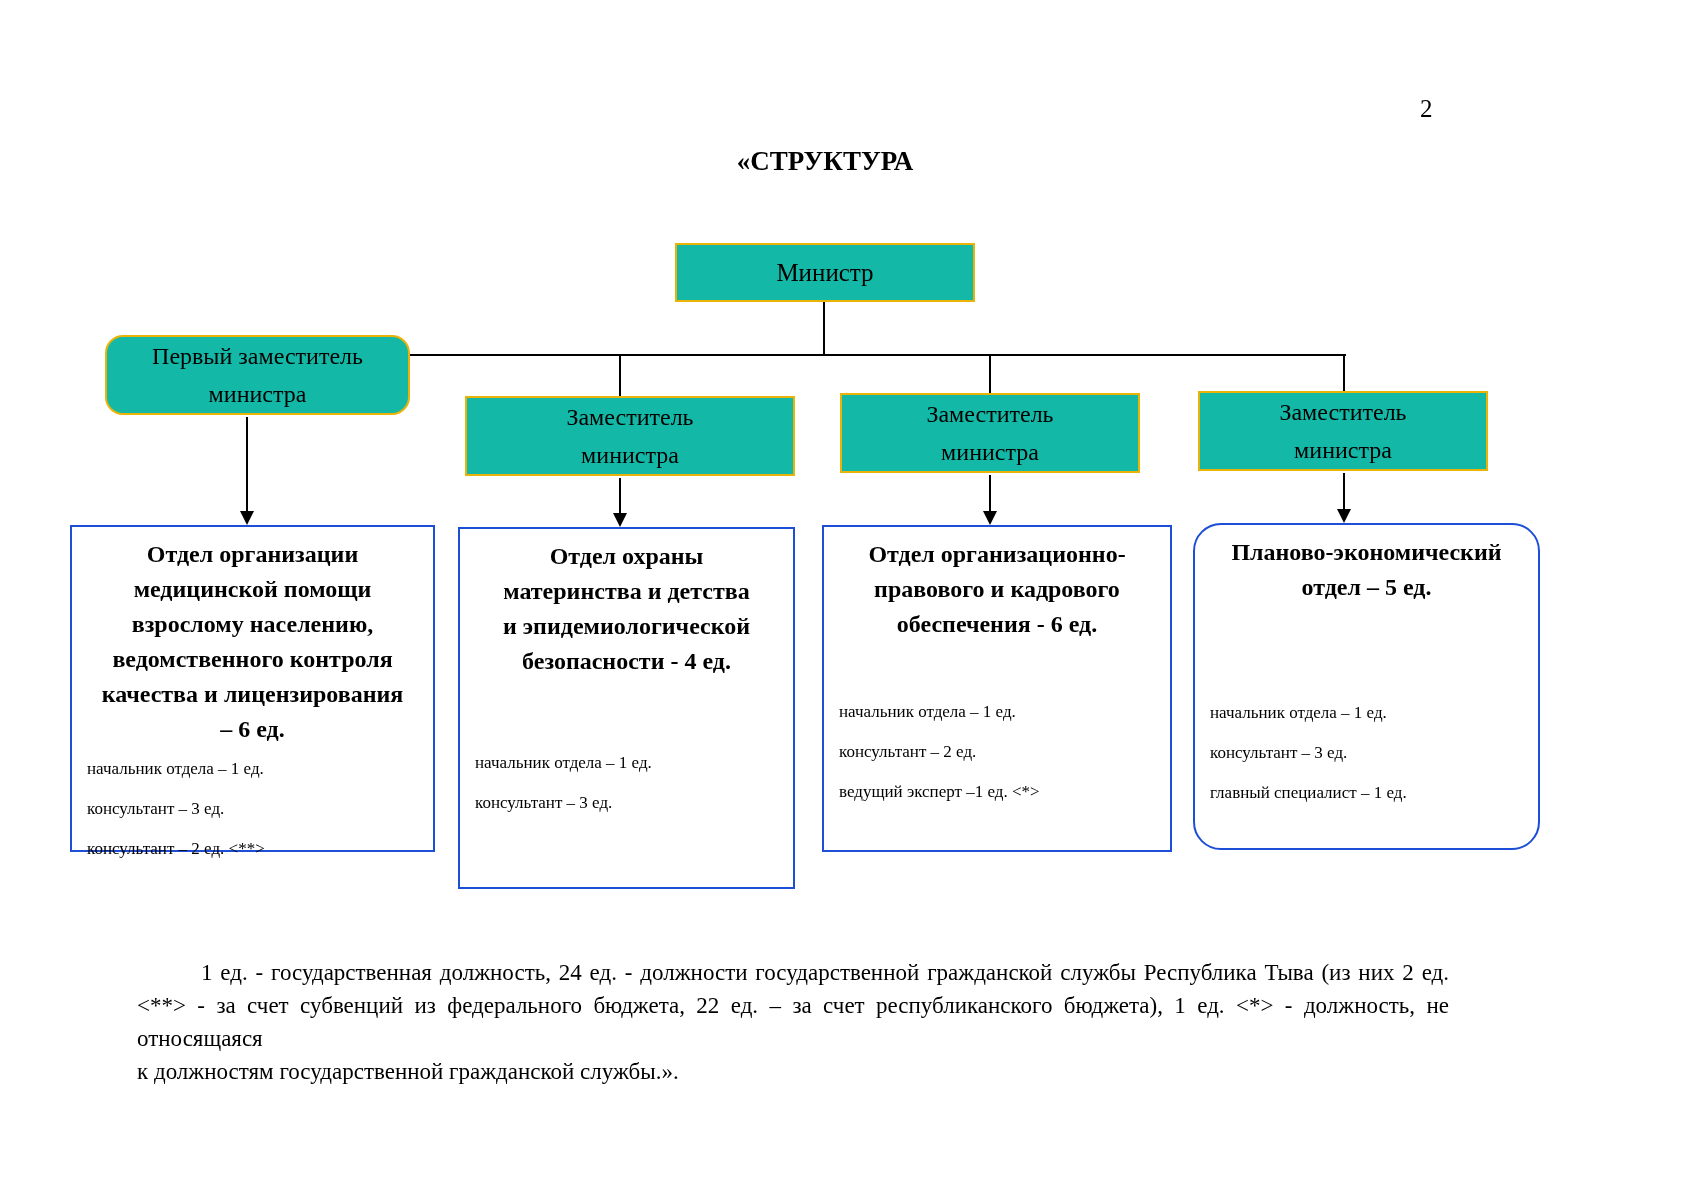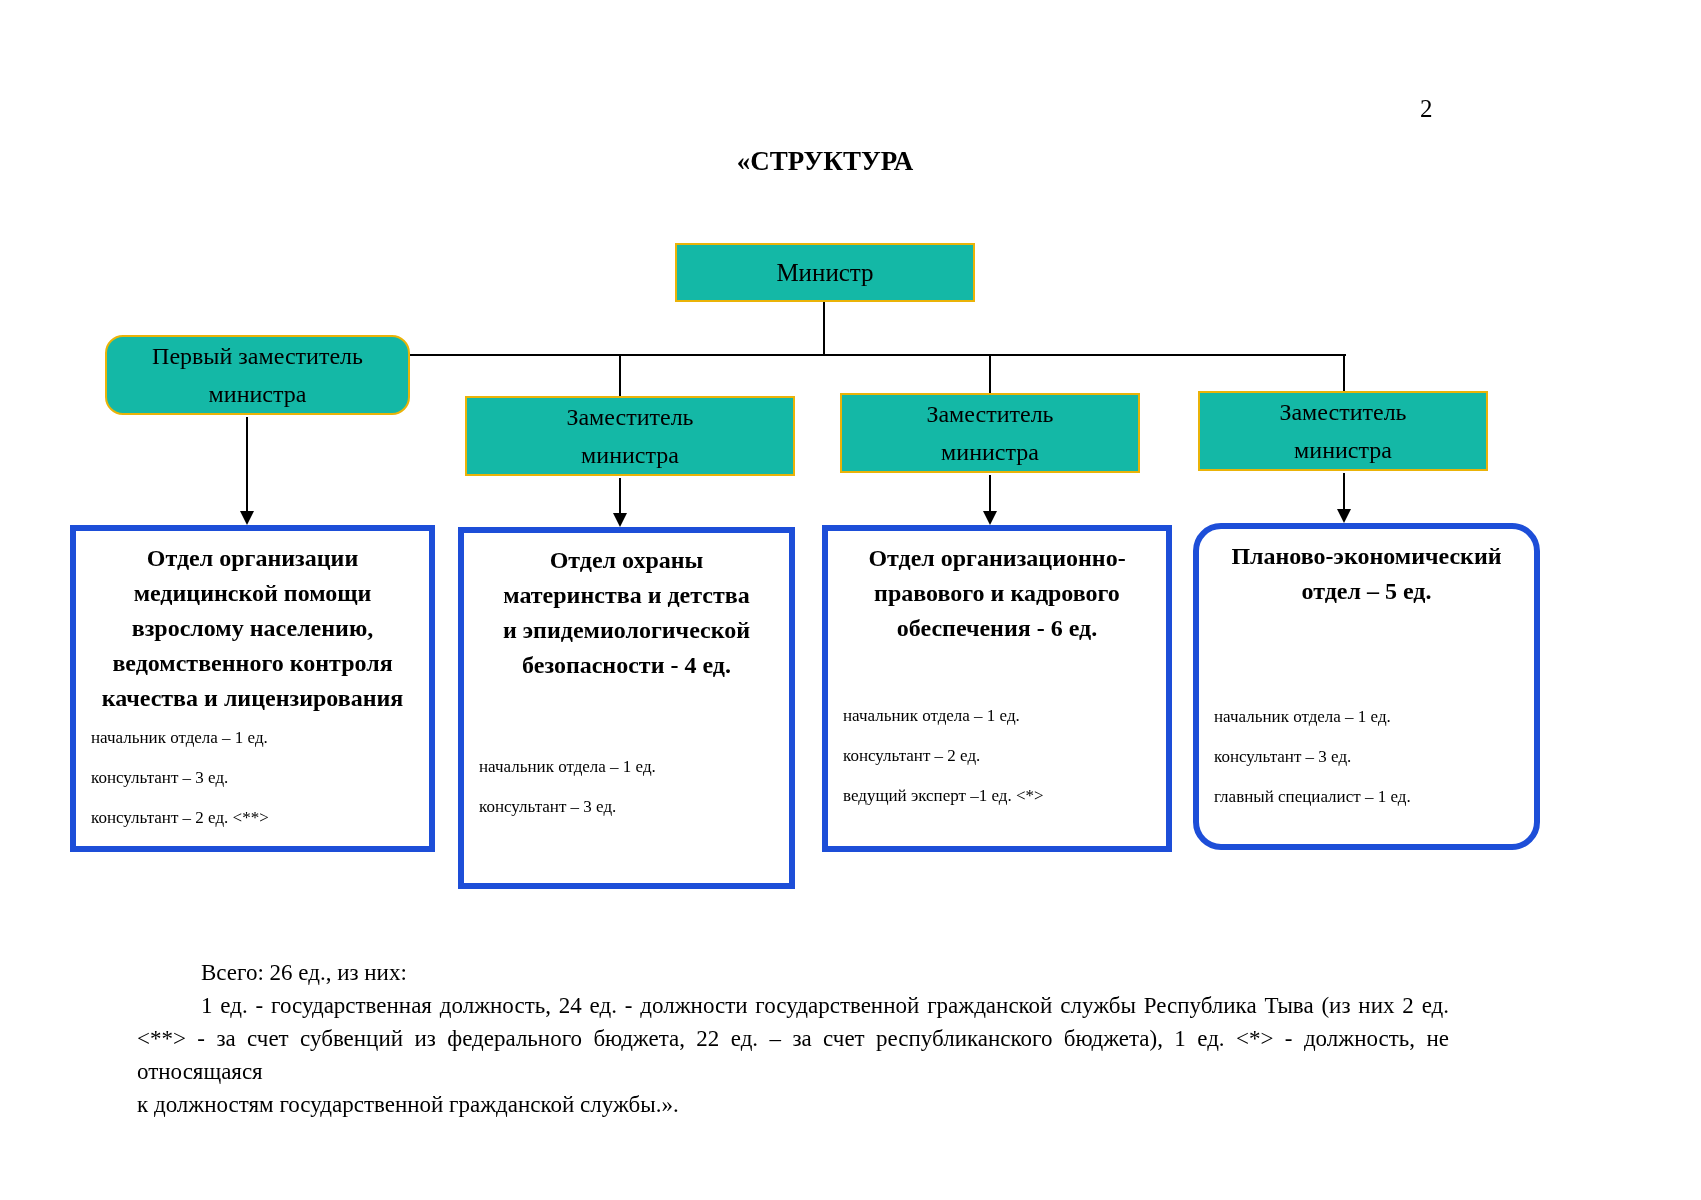--- a/index.html
+++ b/index.html
@@ -30,21 +30,21 @@
 
   .conn { background: #000; }
   .arrowhead {
     width: 0; height: 0;
     border-left: 7px solid transparent;
     border-right: 7px solid transparent;
     border-top: 14px solid #000;
   }
 
   .dept {
-    border: 6px solid #1d4ed8;
+    border: 2px solid #1d4ed8;
     background: #fff;
     box-sizing: border-box;
     padding-top: 10px;
   }
   .dept .dtitle { font-weight: bold; text-align: center; }
   .dept .dtitle .tl { font-size: 24px; line-height: 35px; white-space: nowrap; }
   .dept .staff { padding-left: 15px; }
   .dept .staff .sl { font-size: 17px; line-height: 40px; white-space: nowrap; }
   .dept-1 .staff { margin-top: 2px; }
   .dept-2 .staff { margin-top: 64px; }
@@ -105,20 +105,21 @@
 <div class="abs conn" style="left:1343px; top:473px; width:2px; height:36px;"></div>
 <div class="abs arrowhead" style="left:1337px; top:509px;"></div>
 
 <div class="abs dept dept-1" style="left:70px; top:525px; width:365px; height:327px;">
   <div class="dtitle">
     <div class="tl">Отдел организации</div>
     <div class="tl">медицинской помощи</div>
     <div class="tl">взрослому населению,</div>
     <div class="tl">ведомственного контроля</div>
     <div class="tl">качества и лицензирования</div>
+    <div class="tl">– 6 ед.</div>
   </div>
   <div class="staff">
     <div class="sl">начальник отдела – 1 ед.</div>
     <div class="sl">консультант – 3 ед.</div>
     <div class="sl">консультант – 2 ед. &lt;**&gt;</div>
   </div>
 </div>
 
 <div class="abs dept dept-2" style="left:458px; top:527px; width:337px; height:362px;">
   <div class="dtitle">
@@ -152,17 +153,16 @@
     <div class="tl">отдел – 5 ед.</div>
   </div>
   <div class="staff">
     <div class="sl">начальник отдела – 1 ед.</div>
     <div class="sl">консультант – 3 ед.</div>
     <div class="sl">главный специалист – 1 ед.</div>
   </div>
 </div>
 
 <div class="abs footer" style="left:137px; top:956px; width:1312px;">
-  <div class="fl indent">Всего: 26 ед., из них:</div>
   <div class="fl indent just">1 ед. - государственная должность, 24 ед. - должности государственной гражданской службы Республика Тыва (из них 2 ед.</div>
   <div class="fl just">&lt;**&gt; - за счет субвенций из федерального бюджета, 22 ед. – за счет республиканского бюджета), 1 ед. &lt;*&gt; - должность, не относящаяся</div>
   <div class="fl">к должностям государственной гражданской службы.».</div>
 </div>
 
 </body></html>

